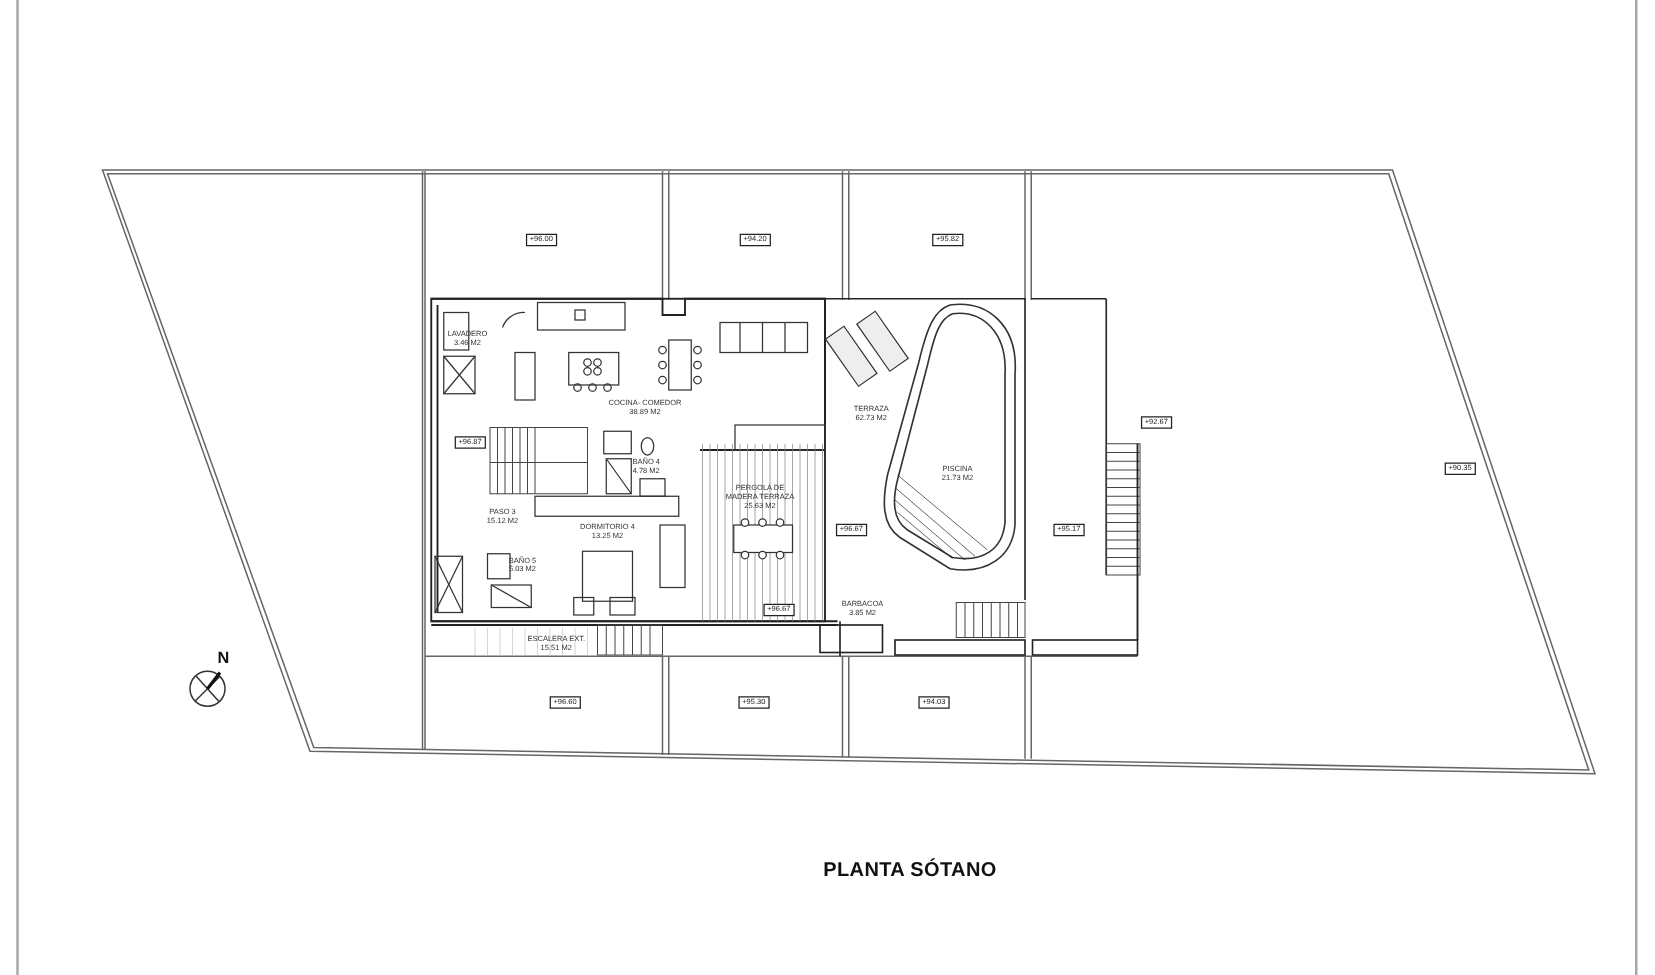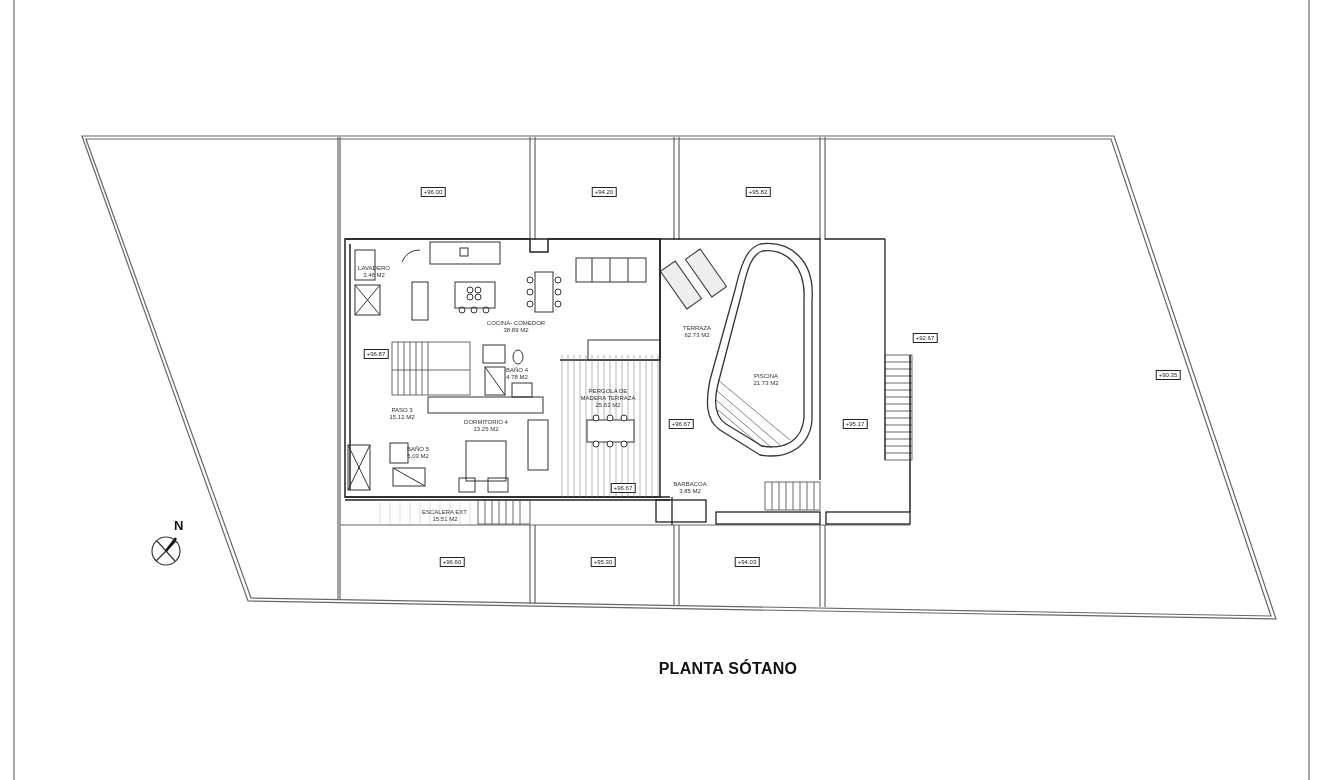--- a/index.html
+++ b/index.html
@@ -1,20 +1,20 @@
 <!DOCTYPE html>
 <html><head>
 <meta charset="utf-8">
 <style>
   html,body{margin:0;padding:0;background:#fff;}
   body{width:1324px;height:780px;position:relative;overflow:hidden;font-family:"Liberation Sans",sans-serif;}
   svg{position:absolute;left:0;top:0;}
   .lbl{position:absolute;font-family:"Liberation Sans",sans-serif;font-size:6px;color:#333;text-align:center;line-height:7px;white-space:nowrap;transform:translate(-50%,0);}
   .lvl{position:absolute;font-family:"Liberation Sans",sans-serif;font-size:6px;color:#222;border:1.5px solid #222;padding:0 2px;line-height:8px;background:#fff;white-space:nowrap;transform:translate(-50%,-50%);}
-  .title{position:absolute;left:728px;top:660px;transform:translate(-50%,0);font-size:16px;font-weight:bold;letter-spacing:0.3px;color:#111;}
+  .title{position:absolute;left:728px;top:688px;transform:translate(-50%,0);font-size:16px;font-weight:bold;letter-spacing:0.3px;color:#111;}
   .north{position:absolute;left:174px;top:518px;font-size:13px;font-weight:bold;color:#111;}
 </style>
 </head>
 <body>
 
 <svg width="1324" height="780" viewBox="0 0 1324 780">
 
   <line x1="14" y1="0" x2="14" y2="780" stroke="#a8a8a8" stroke-width="2"></line>
   <line x1="1309" y1="0" x2="1309" y2="780" stroke="#a8a8a8" stroke-width="2"></line>
 

